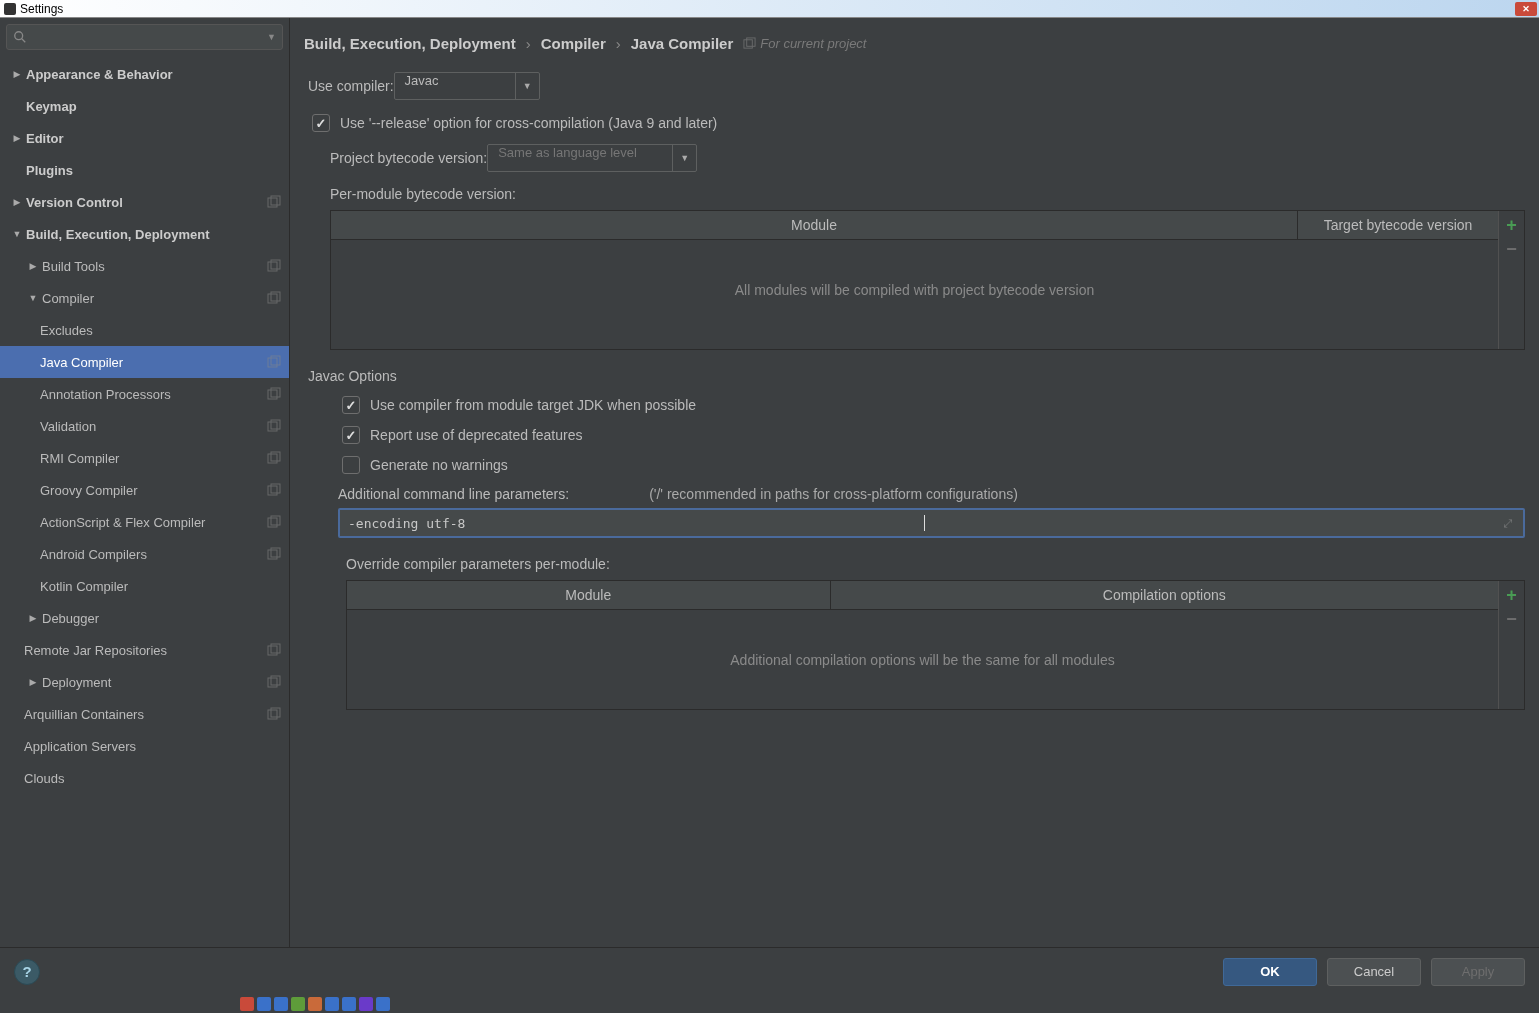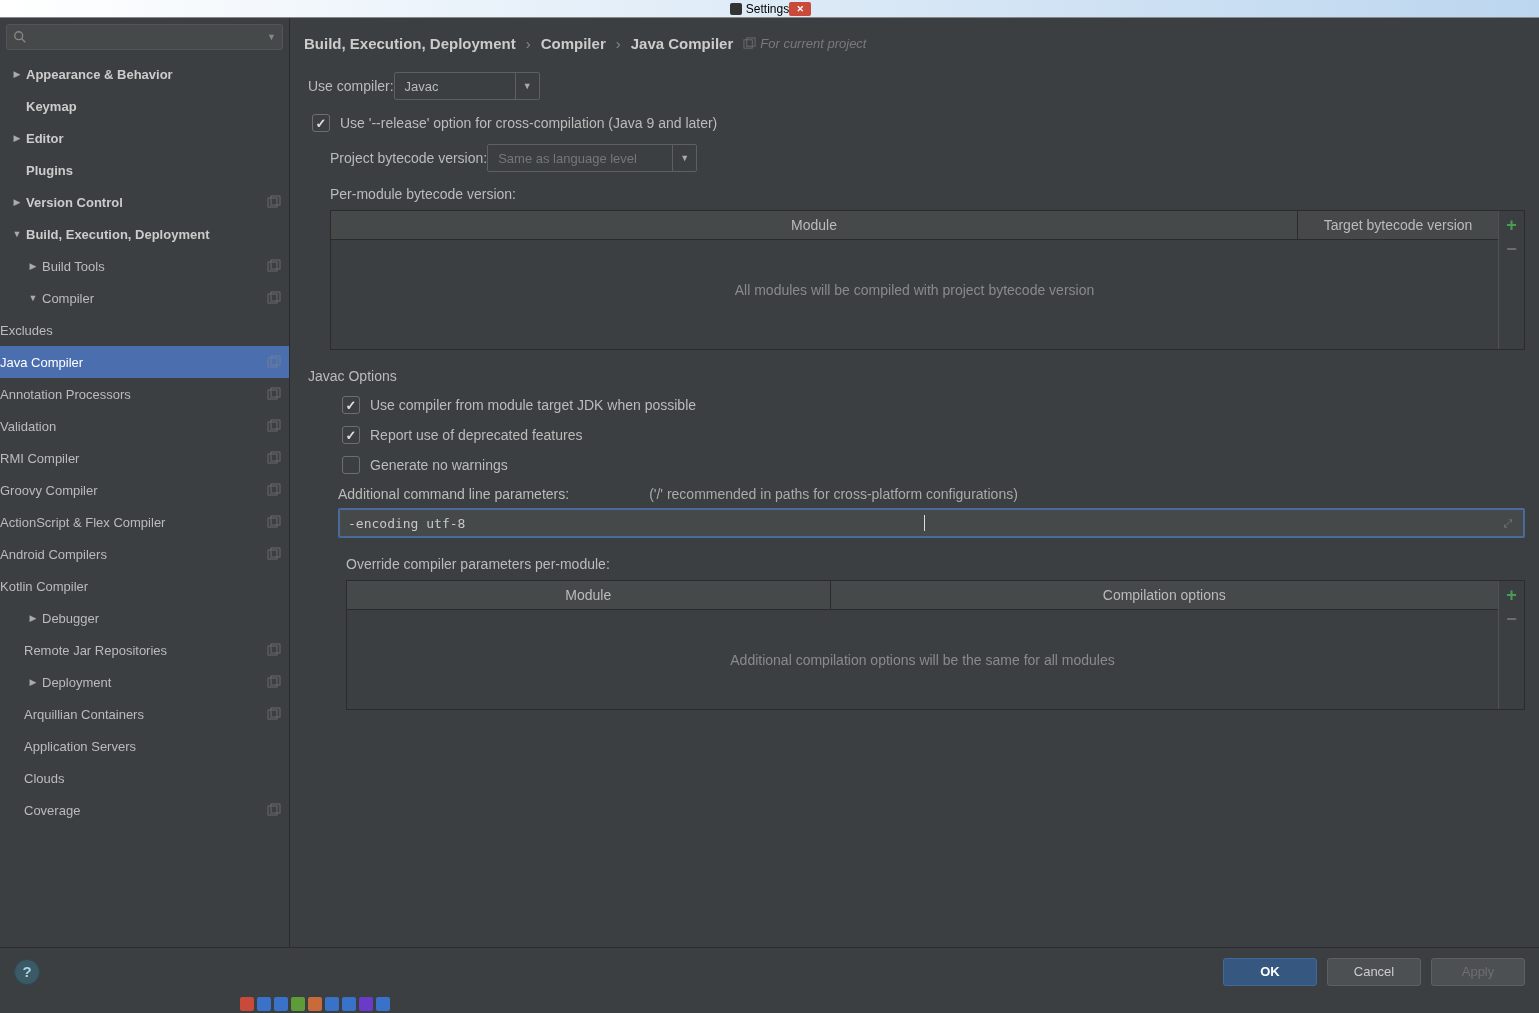--- a/index.html
+++ b/index.html
@@ -10,21 +10,21 @@
   color: #bbbbbb;
   width: 1539px;
   height: 1013px;
   overflow: hidden;
 }
 .titlebar {
   height: 18px;
   background: linear-gradient(to right, #fff, #bcd6ef);
   display: flex;
   align-items: center;
-  justify-content: center;
+  justify-content: space-between;
   padding: 0 2px;
   color: #000;
   font-size: 12px;
   border-bottom: 1px solid #888;
 }
 .titlebar-left { display: flex; align-items: center; gap: 4px; padding-left: 2px;}
 .titlebar .logo {
   width: 12px; height: 12px; background: #333; border-radius: 2px;
 }
 .titlebar .close {
@@ -69,21 +69,21 @@
   width:18px;display:flex;align-items:center;justify-content:center;font-size:9px;color:#aaa;
 }
 .tree-item .lbl { flex:1; overflow:hidden; text-overflow:ellipsis;}
 .tree-item .proj-icon {
   width:14px;height:14px;margin-left:4px;opacity:0.55;
 }
 .tree-item.bold .lbl { font-weight:700; color:#cccccc;}
 .tree-item.selected { background:#4b6eaf; color:#fff;}
 .tree-item.selected .lbl { color:#fff; }
 .ind1 { padding-left:24px;}
-.ind2 { }
+.ind2 { padding-left:40px;}
 .ind0 { padding-left:8px;}
 .main {
   flex:1;
   display:flex;flex-direction:column;
   padding: 10px 14px 10px 14px;
   overflow:hidden;
   min-width:0;
   width: 1060px;
 }
 .breadcrumb {
@@ -94,21 +94,21 @@
 }
 .breadcrumb .sep { color:#888;}
 .breadcrumb .bold { font-weight:700; color:#ccc;}
 .breadcrumb .context { display:flex;align-items:center;gap:4px;color:#7a7a7a;font-style:italic;font-size:13px;}
 .breadcrumb .context svg { width:13px;height:13px;opacity:0.6;}
 .content { flex:1; overflow:hidden; padding-top:14px; padding-left:4px;}
 .row { display:flex;align-items:center; margin-bottom:14px; }
 .label { color:#bbbbbb; font-size:14px;}
 .select {
   background:#3c3f41;border:1px solid #5e6060;height:28px;border-radius:2px;
-  display:flex;align-items:center;min-width:146px;position:relative;
+  display:flex;align-items:flex-start;min-width:146px;position:relative;
 }
 .select .sel-text { padding:0 28px 0 10px; color:#bbb;}
 .select .dd {
   position:absolute;right:0;top:0;bottom:0;width:24px;border-left:1px solid #5e6060;
   display:flex;align-items:center;justify-content:center;font-size:9px;color:#aaa;
 }
 .select.dim .sel-text { color:#767676;}
 .checkbox-row { display:flex;align-items:center;gap:10px; margin-bottom:12px; padding-left:4px;}
 .checkbox {
   width:18px;height:18px;border:1px solid #6e6e6e;border-radius:3px;
@@ -334,28 +334,20 @@
             <rect x="4" y="1" width="9" height="9" stroke="#888" fill="none"></rect>
           </svg>
         </div>
         <div class="tree-item ind1">
           <span class="arrow" style="width:0px"></span>
           <span class="lbl">Application Servers</span>
         </div>
         <div class="tree-item ind1">
           <span class="arrow" style="width:0px"></span>
           <span class="lbl">Clouds</span>
-        </div>
-        <div class="tree-item ind1">
-          <span class="arrow" style="width:0px"></span>
-          <span class="lbl">Coverage</span>
-          <svg class="proj-icon" viewBox="0 0 14 14">
-            <rect x="1" y="3" width="9" height="9" stroke="#888" fill="none"></rect>
-            <rect x="4" y="1" width="9" height="9" stroke="#888" fill="none"></rect>
-          </svg>
         </div>
       </div>
   </div>
 
   <div class="main">
     <div class="breadcrumb">
       <span class="bold">Build, Execution, Deployment</span>
       <span class="sep">›</span>
       <span class="bold">Compiler</span>
       <span class="sep">›</span>

